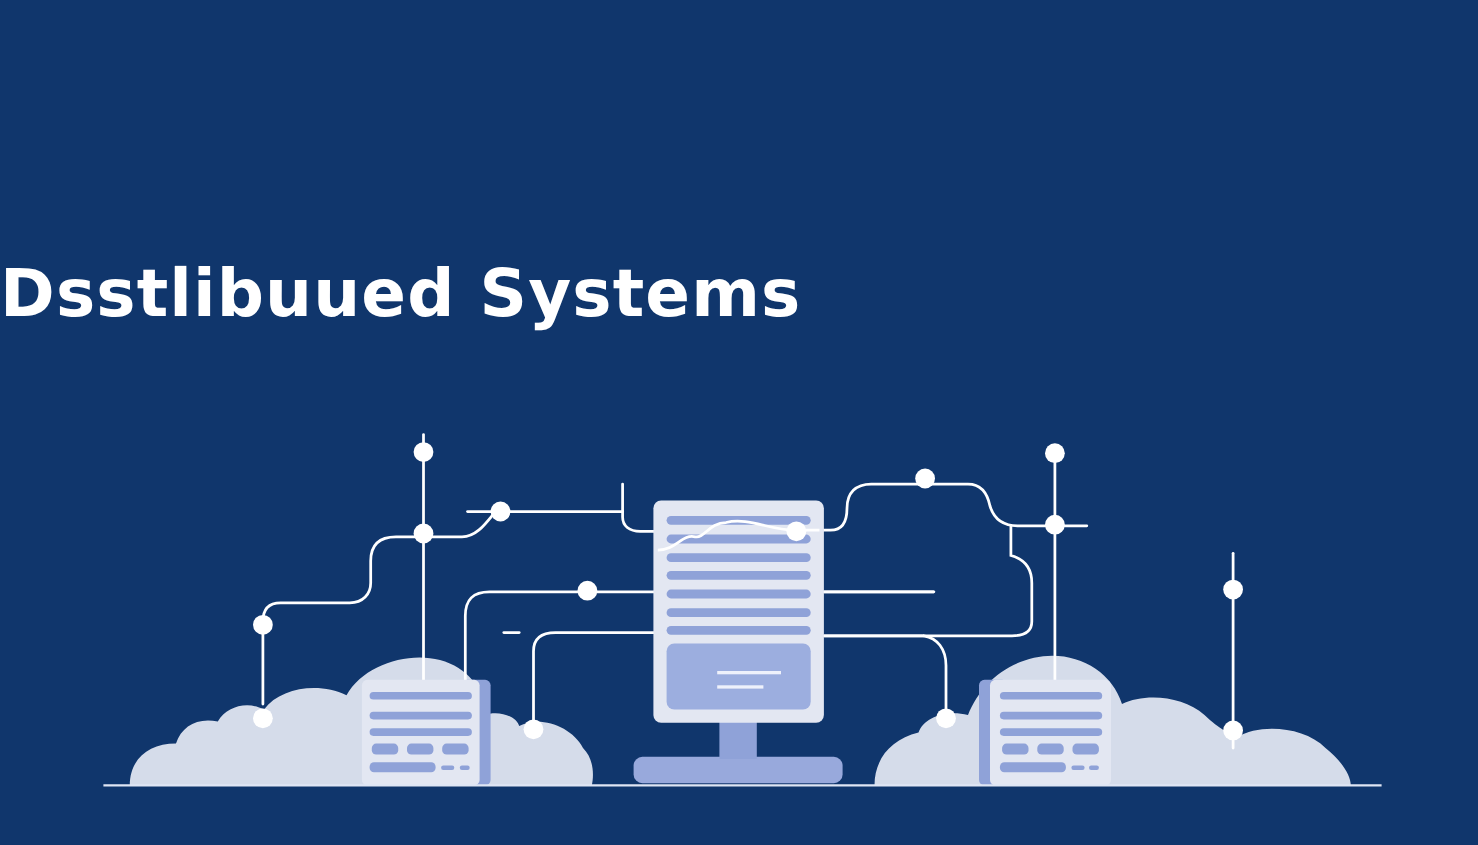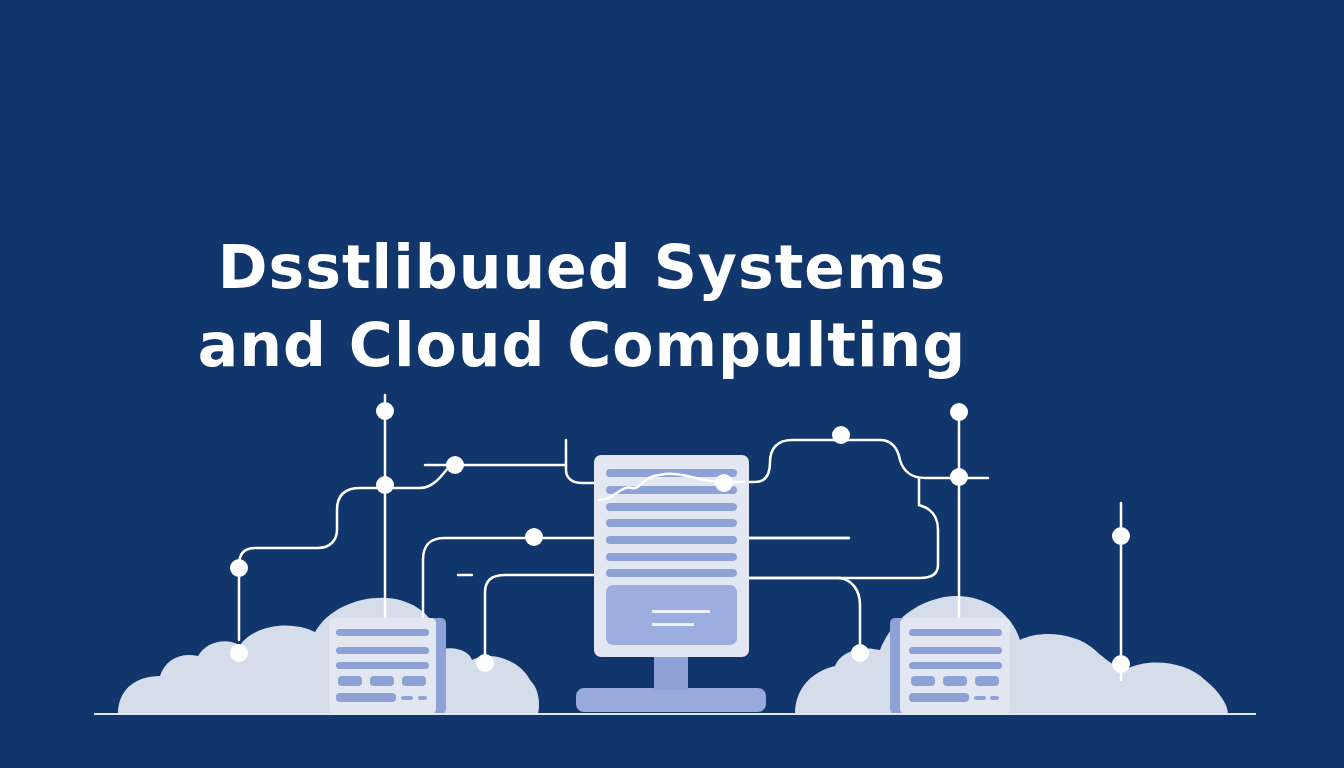--- a/index.html
+++ b/index.html
@@ -4,33 +4,32 @@
   <style>
     html, body { margin: 0; padding: 0; }
     body {
       width: 1344px; height: 768px; overflow: hidden;
       background: #10366c;
       position: relative;
       font-family: "DejaVu Sans", "Liberation Sans", sans-serif;
     }
     .title {
       position: absolute; left: 0; top: 228px; width: 1164px;
-      text-align: center; color: #ffffff;
+      text-align: left; color: #ffffff;
       font-weight: bold; font-size: 60px; line-height: 78px;
       letter-spacing: 1px;
     }
     .title .line { display: block; }
     svg.scene { position: absolute; left: 0; top: 0; }
   </style>
 </head>
 <body>
 
 <div class="title">
   <span class="line">Dsstlibuued  Systems</span>
-  <span class="line">and Cloud Compulting</span>
 </div>
 
 <svg class="scene" width="1344" height="768" viewBox="0 0 1344 768">
 
   <g fill="#d5dcea">
     <path d="M118 714 C118 690 135 676 160 676 C165 660 180 652 198 656 C206 642 225 637 240 645 C255 625 290 620 315 632 C330 605 370 592 400 600 C425 607 440 625 440 650 C455 645 470 652 472 660 C490 650 520 660 530 680 C540 690 540 705 538 714 Z"></path>
   </g>
   <g fill="#d5dcea">
     <path d="M795 714 C795 690 810 672 835 666 C840 652 860 645 880 650 C890 625 910 605 940 598 C975 590 1010 608 1020 640 C1040 630 1075 632 1095 650 C1110 664 1115 665 1125 670 C1145 658 1185 660 1205 680 C1220 692 1228 705 1228 714 Z"></path>
   </g>

